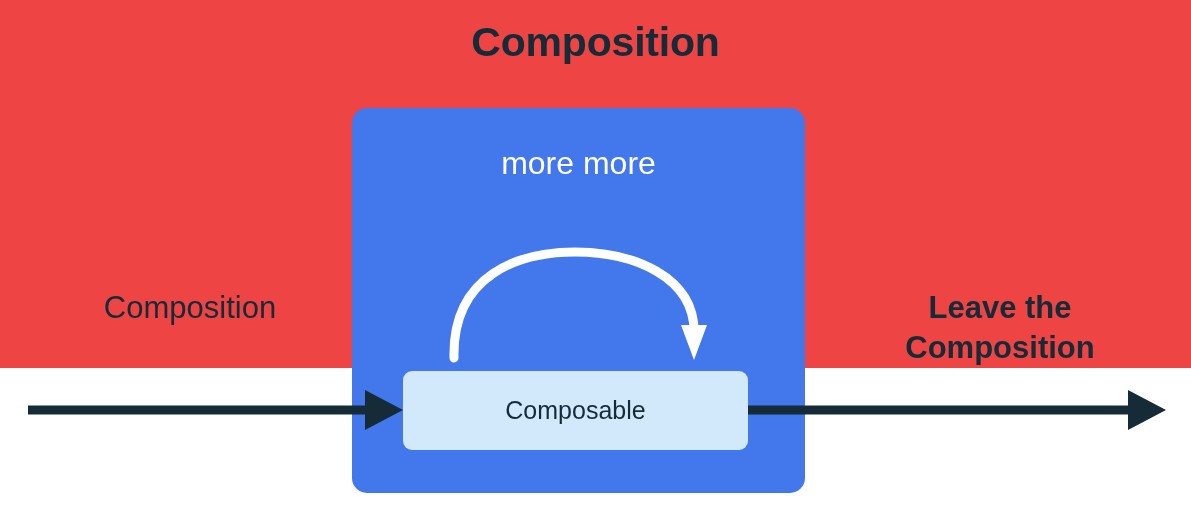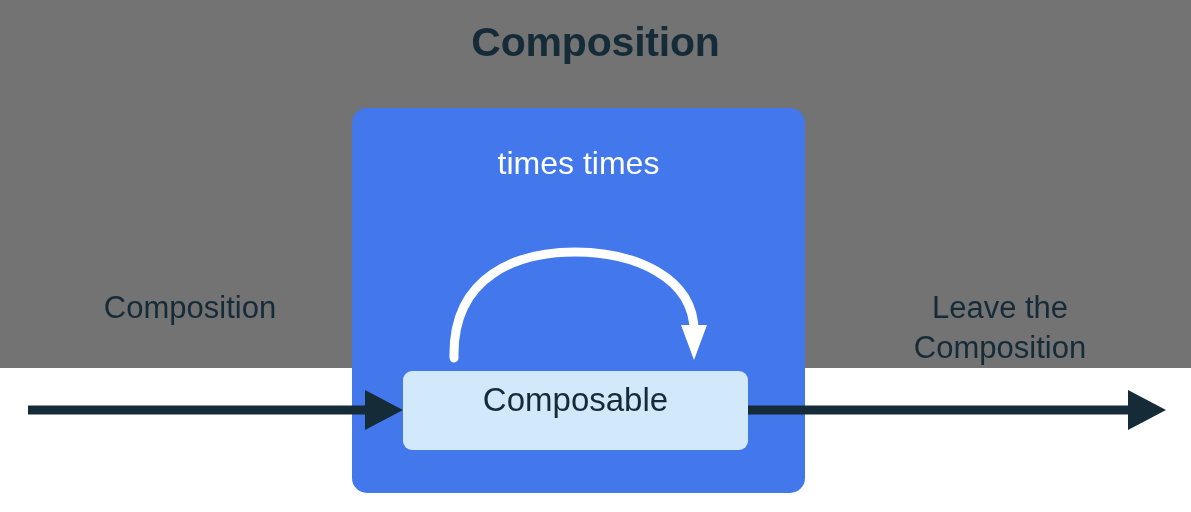--- a/index.html
+++ b/index.html
@@ -10,21 +10,21 @@
   body {
     width: 1191px;
     height: 512px;
     font-family: "Liberation Sans", sans-serif;
     overflow: hidden;
   }
   #stage {
     position: relative;
     width: 1191px;
     height: 368px;
-    background: #737373;
+    background: #ef4444;
   }
 
   
   .title {
     position: absolute;
     left: 0;
     top: 20px;
     width: 1191px;
     text-align: center;
     font-size: 41px;
@@ -63,41 +63,41 @@
     left: 403px;
     top: 371px;
     width: 345px;
     height: 79px;
     background: #d2e8fb;
     border-radius: 9px;
   }
   .composable-label {
     position: absolute;
     left: 403px;
-    top: 360px;
+    top: 371px;
     width: 345px;
     height: 79px;
     display: flex;
     align-items: center;
     justify-content: center;
-    font-size: 33px;
+    font-size: 25px;
     color: #152b38;
     line-height: 1;
   }
 
   
   .side-label {
     position: absolute;
     text-align: center;
     font-size: 31px;
     color: #152b38;
     line-height: 1.3;
   }
   .side-label.left  { left: 45px;  top: 288px; width: 290px; }
-  .side-label.right { left: 855px; top: 288px; width: 290px; }
+  .side-label.right { left: 855px; top: 288px; width: 290px; font-weight: bold; }
 
   
   .overlay {
     position: absolute;
     left: 0;
     top: 0;
     width: 1191px;
     height: 512px;
     pointer-events: none;
   }
@@ -105,21 +105,21 @@
 </head>
 <body>
 
 <div id="stage">
 
   <div class="title">Composition</div>
 
   <div class="composition-box"></div>
 
   <div class="recompose-label">
-    <div>times times</div>
+    <div>more more</div>
   </div>
 
   <svg class="overlay" viewBox="0 0 1191 512" xmlns="http://www.w3.org/2000/svg">
     <path d="M 454 358
              C 452 274, 520 252, 575 252
              C 632 252, 697 276, 694 336" fill="none" stroke="#ffffff" stroke-width="9" stroke-linecap="round"></path>
     <path d="M 694 360 L 681 325 L 707 325 Z" fill="#ffffff"></path>
   </svg>
 
   <div class="composable-box"></div>

